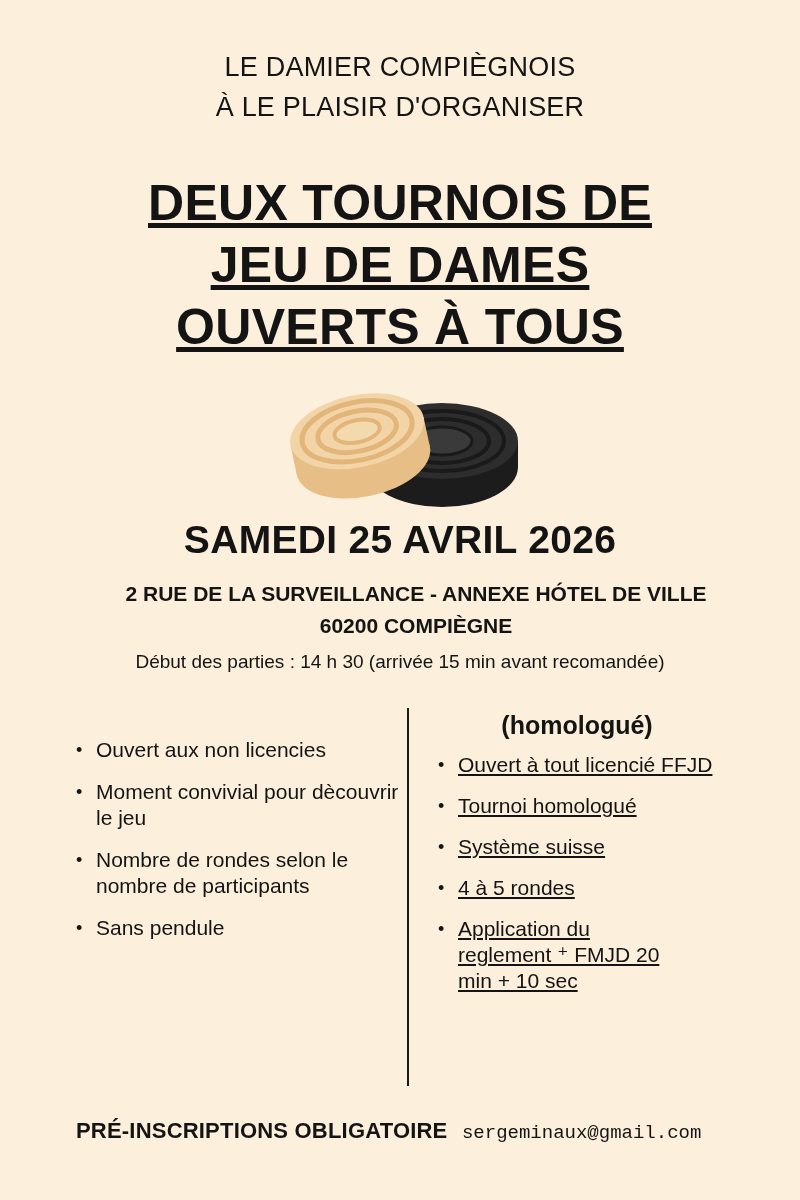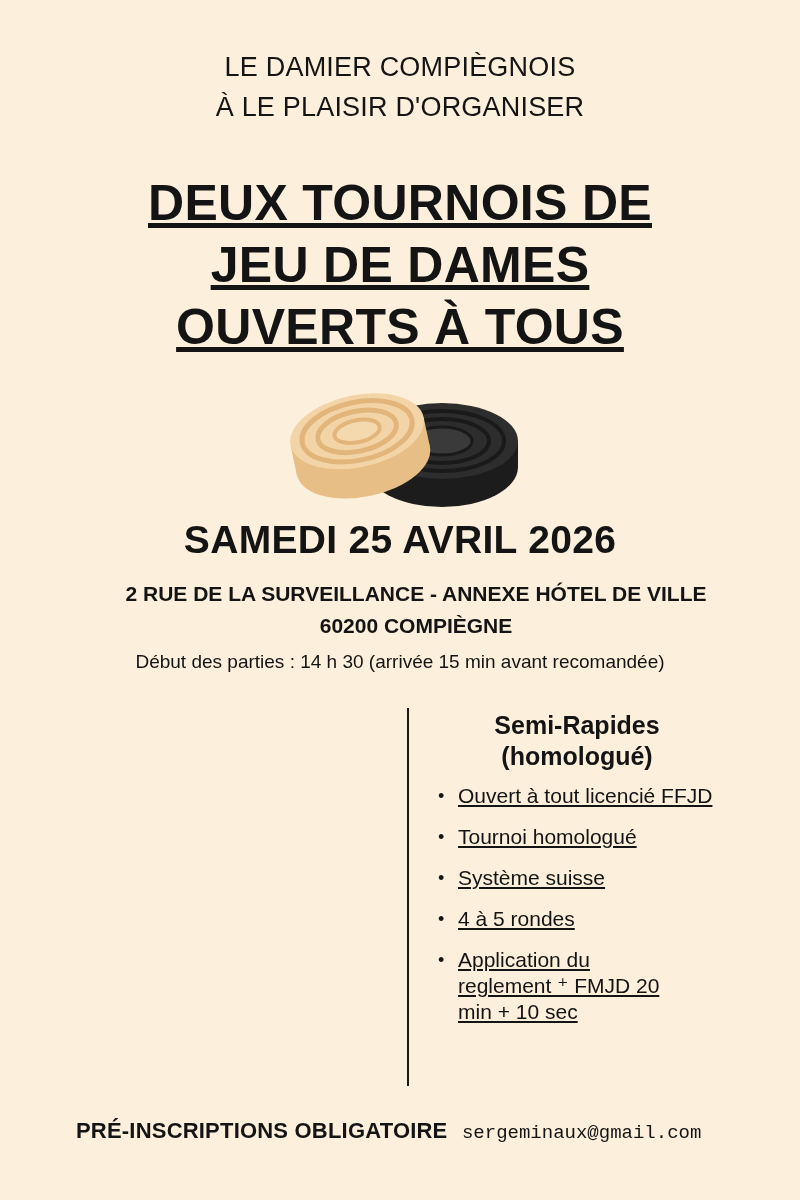--- a/index.html
+++ b/index.html
@@ -169,27 +169,32 @@
 <div id="date" class="abs">SAMEDI 25 AVRIL 2026</div>
 
 <div id="addr" class="abs">
   <div class="addr-line">2 RUE DE LA SURVEILLANCE - ANNEXE HÓTEL DE VILLE</div>
   <div class="addr-line">60200 COMPIÈGNE</div>
 </div>
 
 <div id="start" class="abs">Début des parties : 14 h 30 (arrivée 15 min avant recomandée)</div>
 
 <div id="col-left" class="col">
+  <ul class="bullets">
+    <li>Ouvert aux non licencies</li>
+    <li>Moment convivial pour dècouvrir le jeu</li>
+    <li>Nombre de rondes selon le nombre de participants</li>
+    <li>Sans pendule</li>
+  </ul>
 </div>
 
 <div id="divider"></div>
 
 <div id="col-right" class="col">
   <div class="col-title">
-    <div>Semi-Rapides</div>
     <div>(homologué)</div>
   </div>
   <ul class="bullets">
     <li>Ouvert à tout licencié FFJD</li>
     <li>Tournoi homologué</li>
     <li>Système suisse</li>
     <li>4 à 5 rondes</li>
     <li style="width:230px;">Application du reglement ⁺ FMJD 20 min + 10 sec</li>
   </ul>
 </div>

